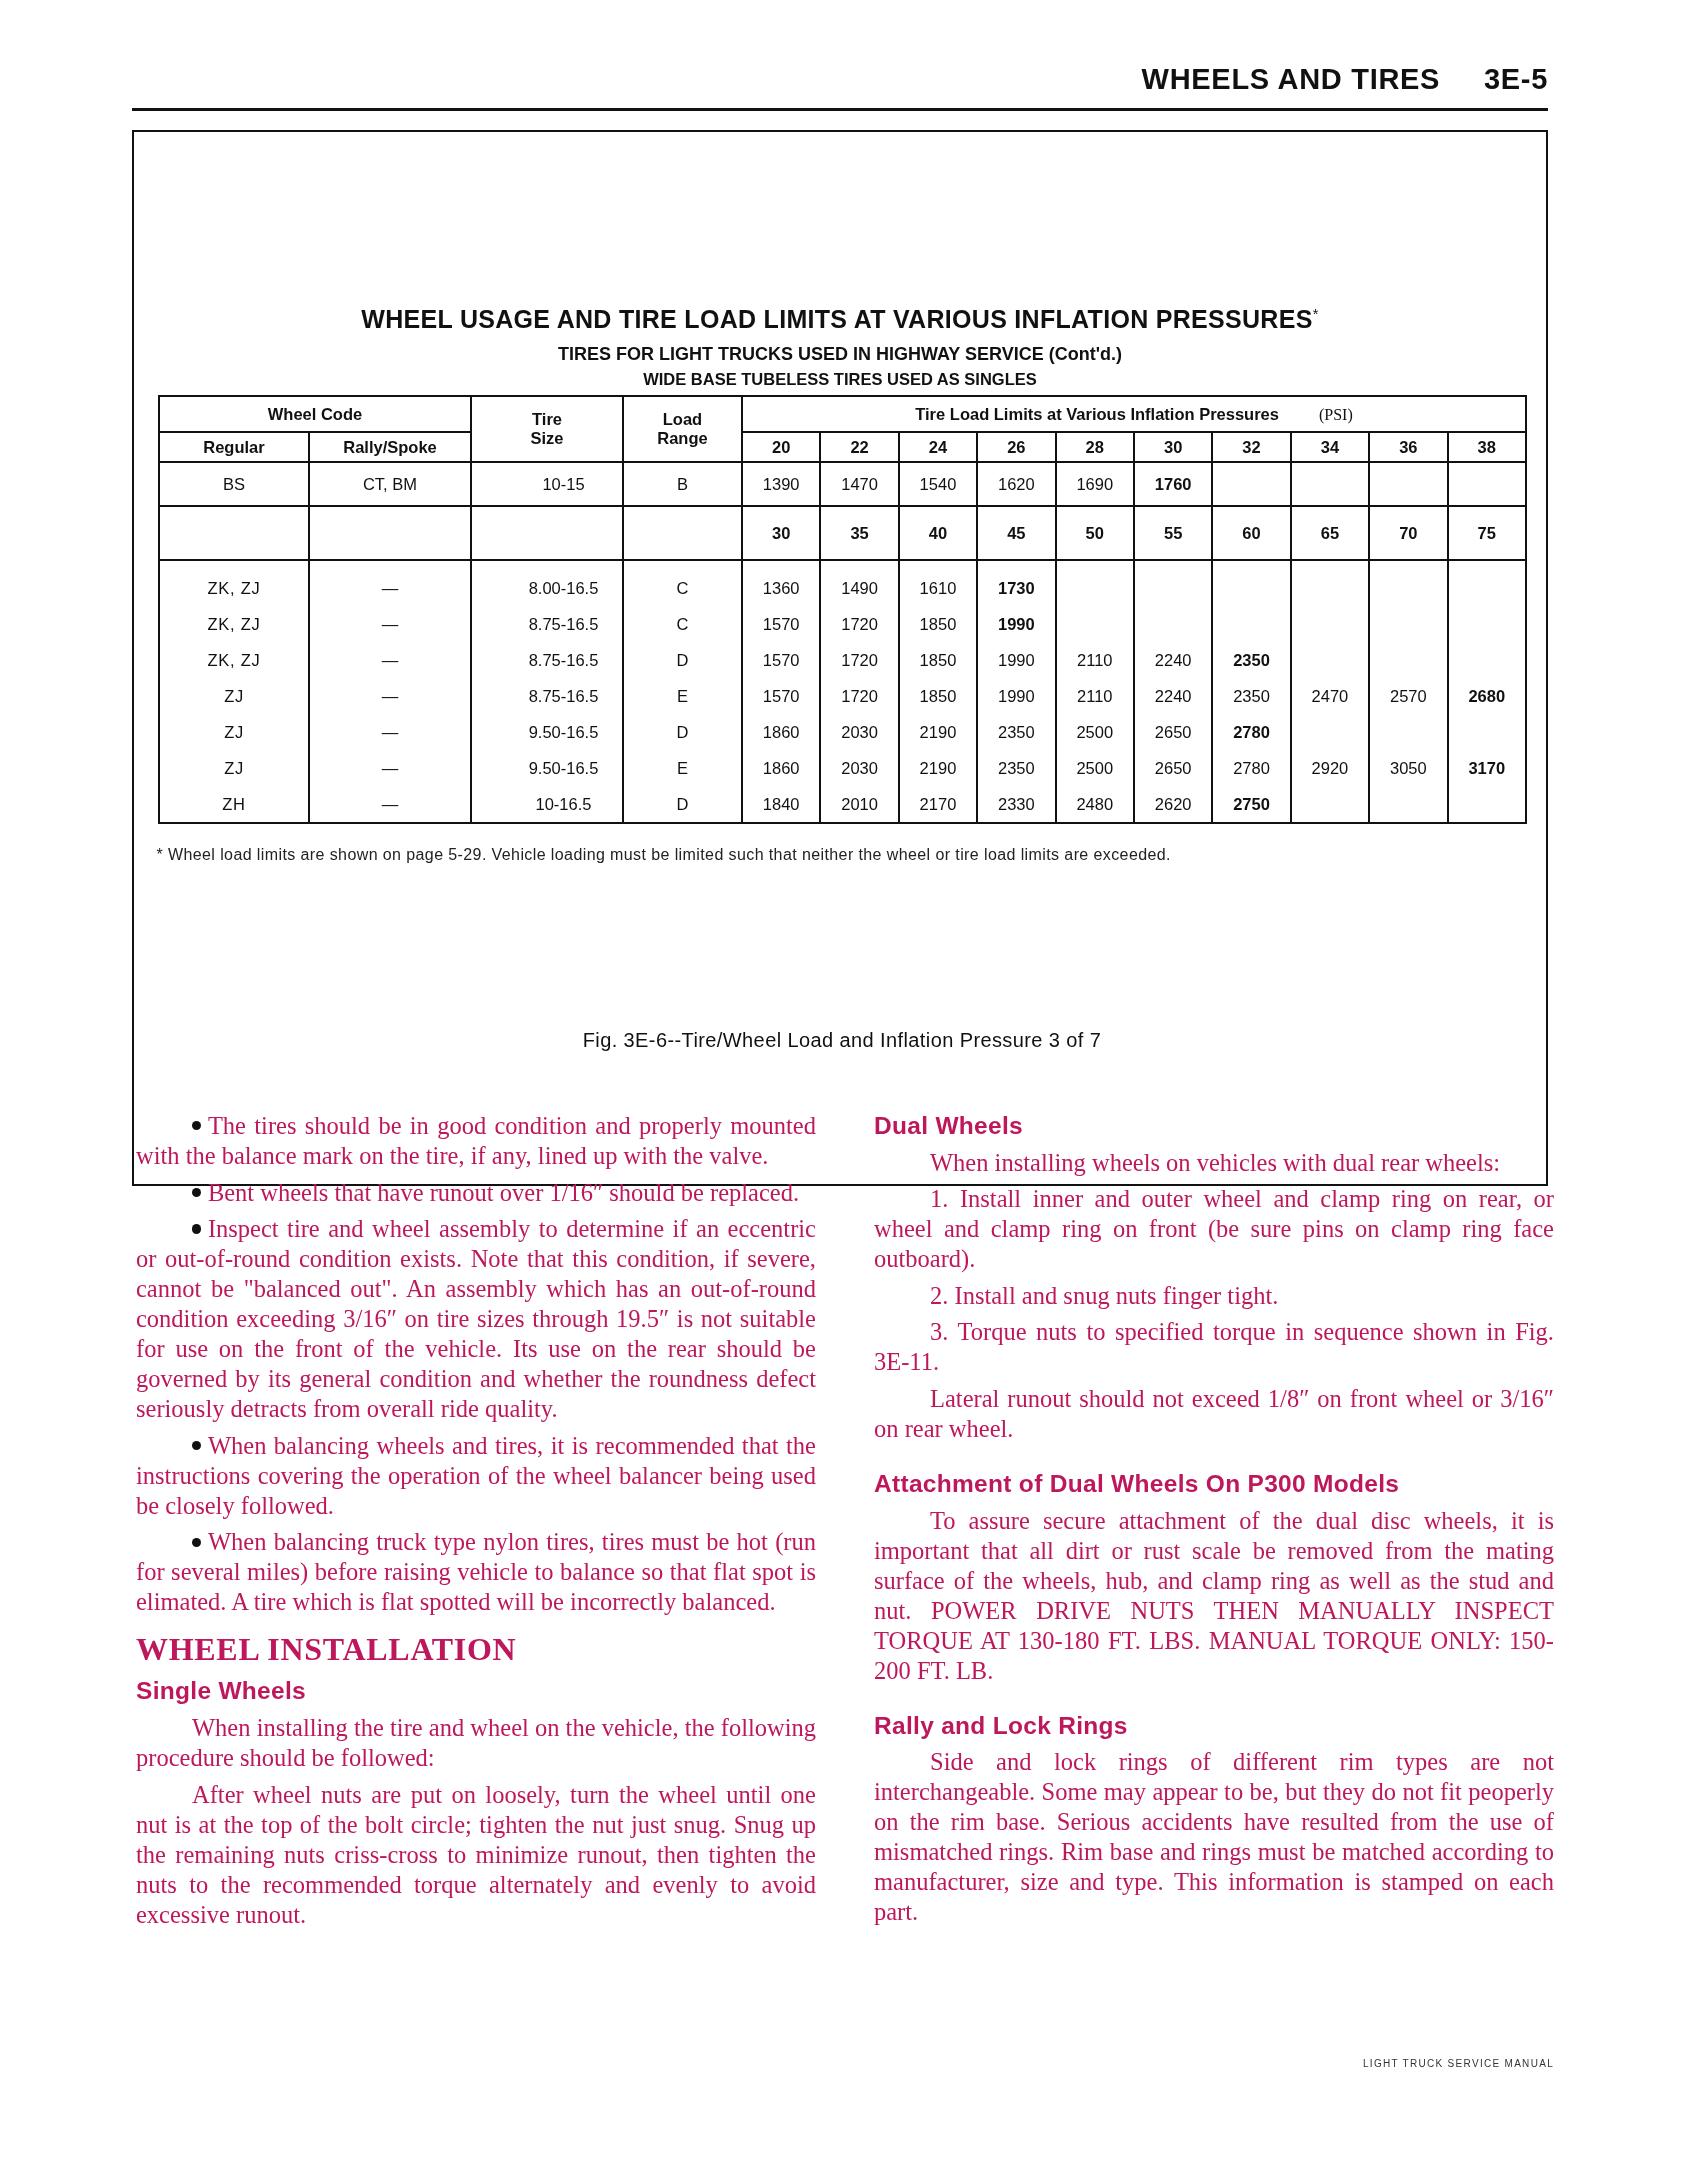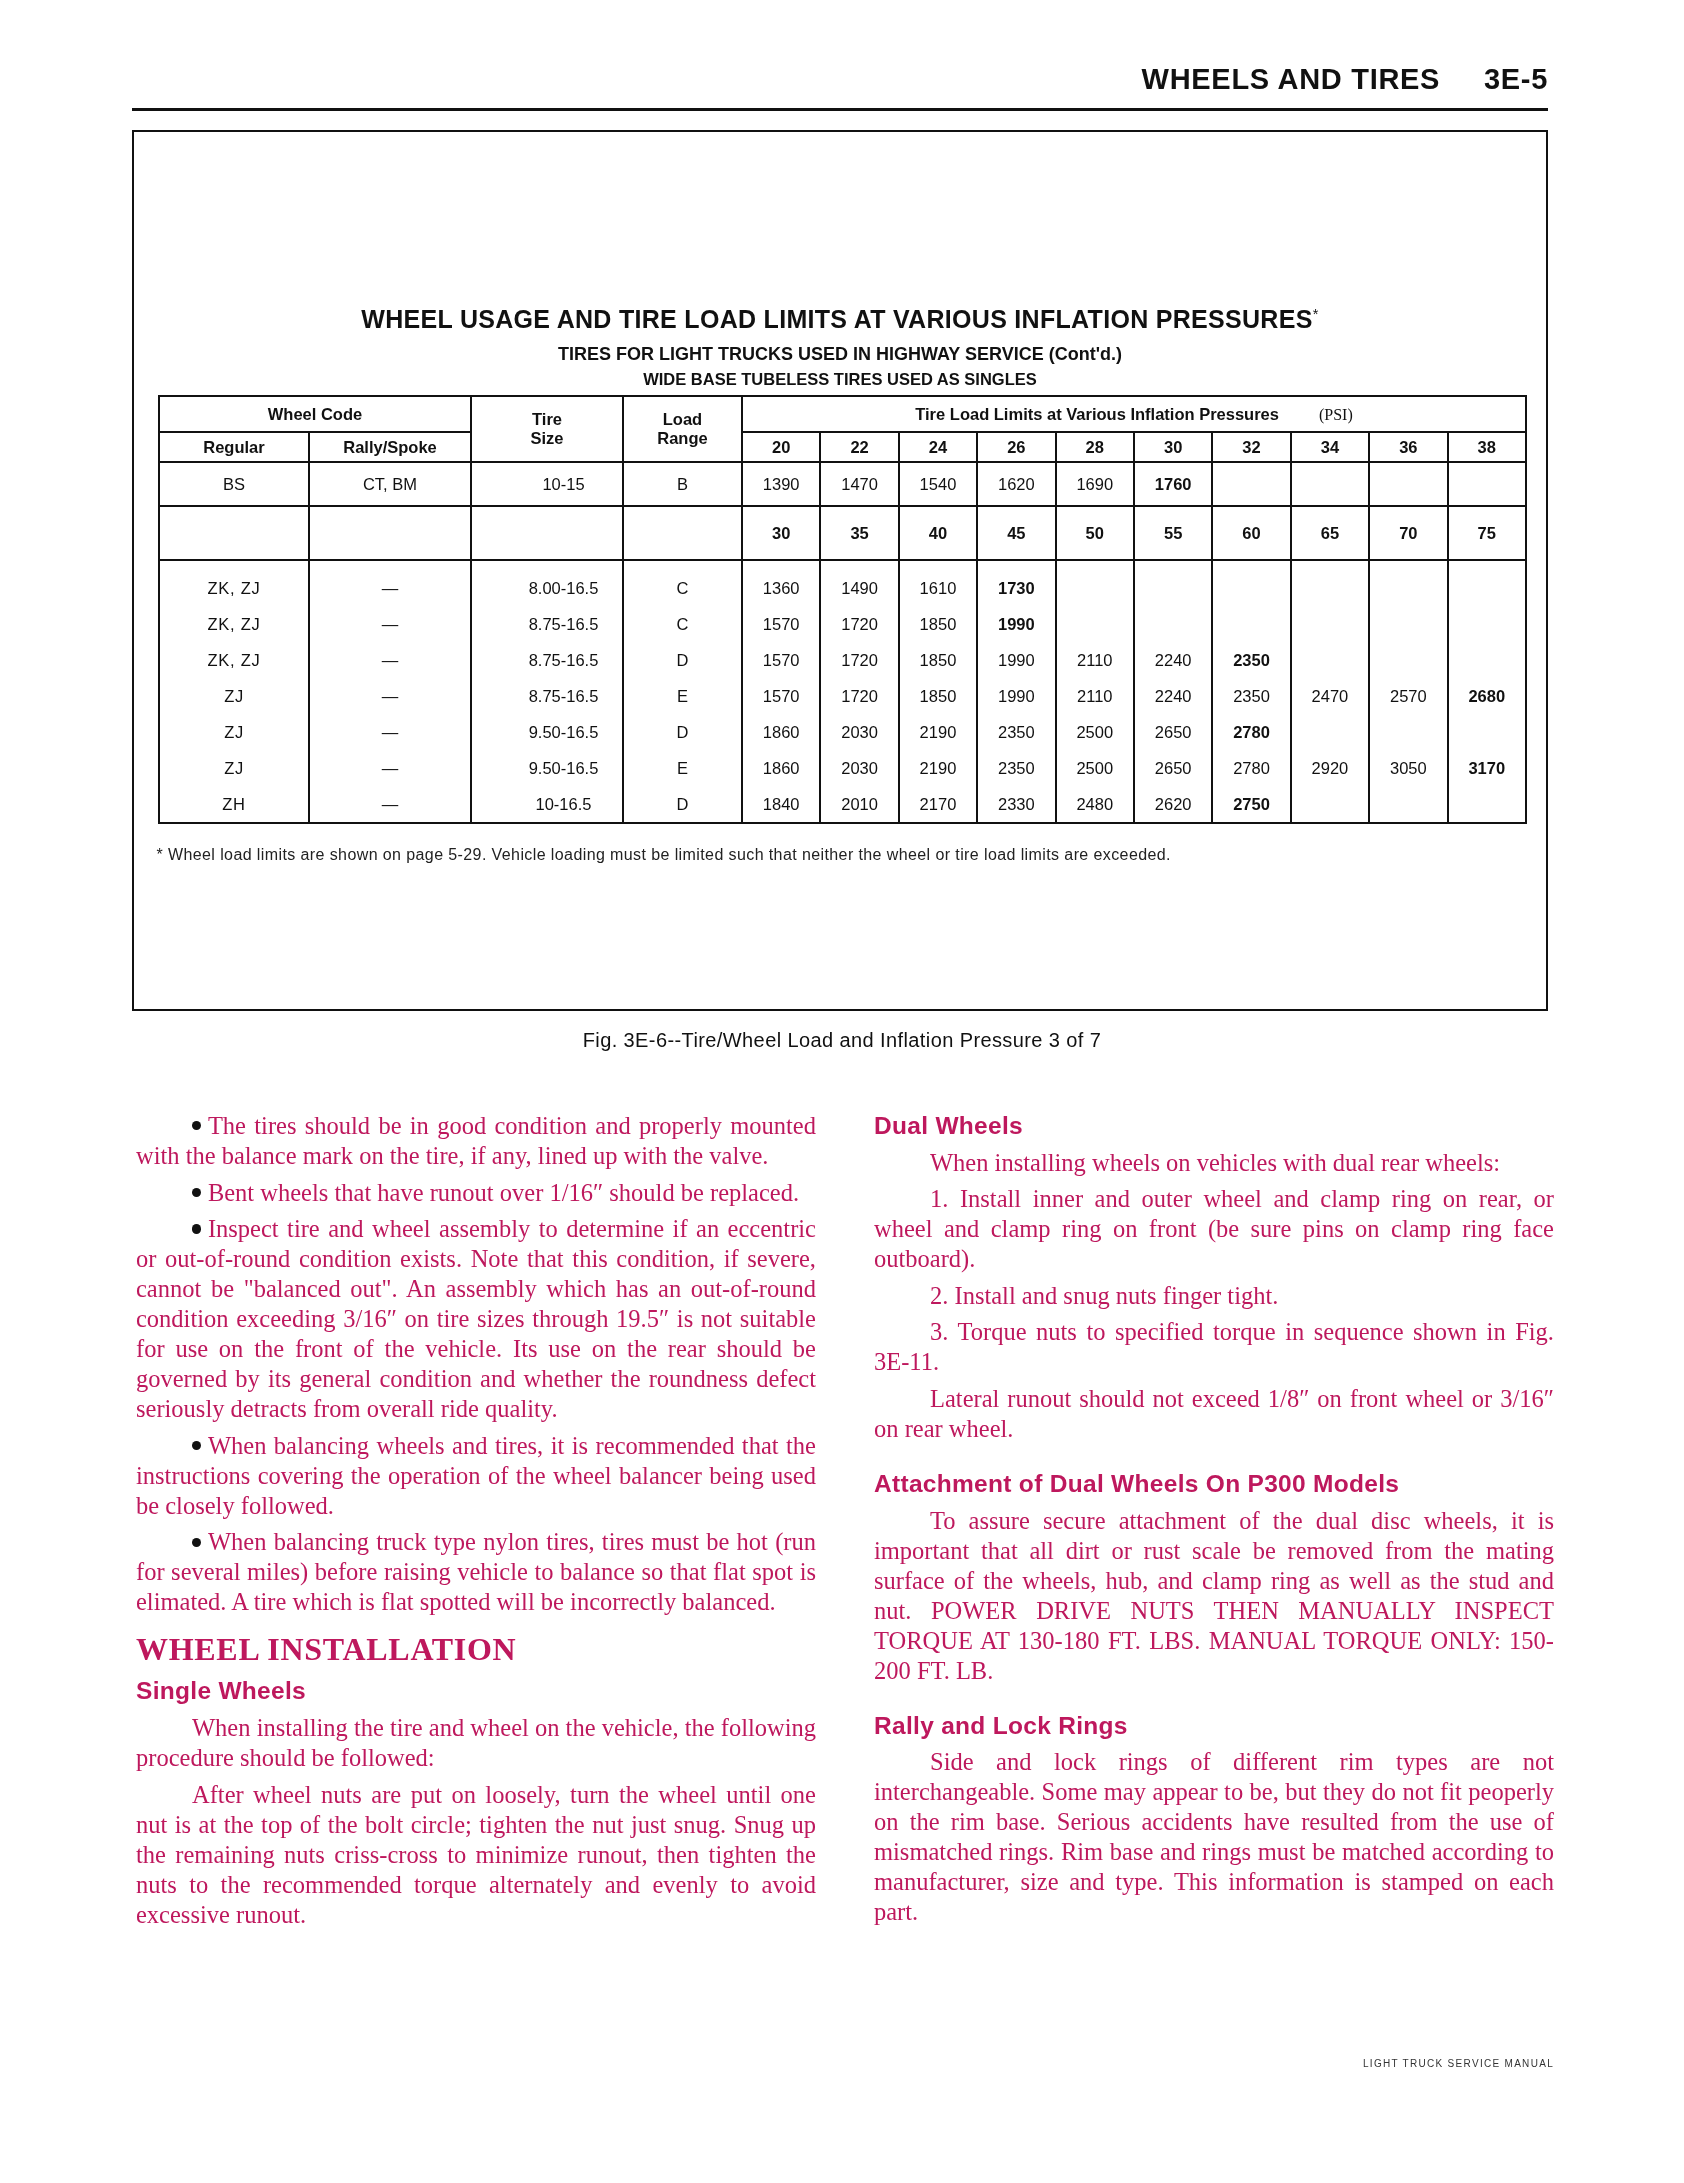--- a/index.html
+++ b/index.html
@@ -1,21 +1,21 @@
 <!DOCTYPE html>
 <html style="font-size:10.6px"><head>
   <meta charset="utf-8">
   <style>
     html, body { margin: 0; padding: 0; background: #ffffff; }
     body { width: 1684px; height: 2183px; position: relative; color: #111; overflow: hidden; }
 
     .page-header { position: absolute; left: 132px; top: 60px; width: 1416px; height: 48px; border-bottom: 3.3px solid #111; }
     .page-header .title { position: absolute; right: 0; top: 2.6px; font-family: "Liberation Sans", sans-serif; font-weight: bold; font-size: 29px; letter-spacing: 0.7px; white-space: pre; }
 
-    .figure { position: absolute; left: 132px; top: 130px; width: 1416px; height: 881px; border: 2.6px solid #111; border-left-width: 2px; box-sizing: border-box; }
+    .figure { position: absolute; left: 132px; top: 130px; width: 1416px; height: 1056px; border: 2.6px solid #111; border-left-width: 2px; box-sizing: border-box; }
 
     .fig-title { position: absolute; left: 0; width: 100%; text-align: center; font-family: "Liberation Sans", sans-serif; font-weight: bold; color: #111; }
     .t1 { top: 173px; font-size: 25px; letter-spacing: 0.3px; }
     .t1 sup { font-size: 14.5px; font-weight: normal; }
     .t2 { top: 212px; font-size: 18px; }
     .t3 { top: 238px; font-size: 16.5px; }
 
     table.loads { position: absolute; left: 24px; top: 263px; width: 1369px; border-collapse: collapse; font-family: "Liberation Sans", sans-serif; table-layout: fixed; }
     table.loads td, table.loads th { border-left: 2px solid #111; border-right: 2px solid #111; padding: 0; text-align: center; font-size: 16.5px; color: #111; }
     table.loads th { font-weight: bold; }

